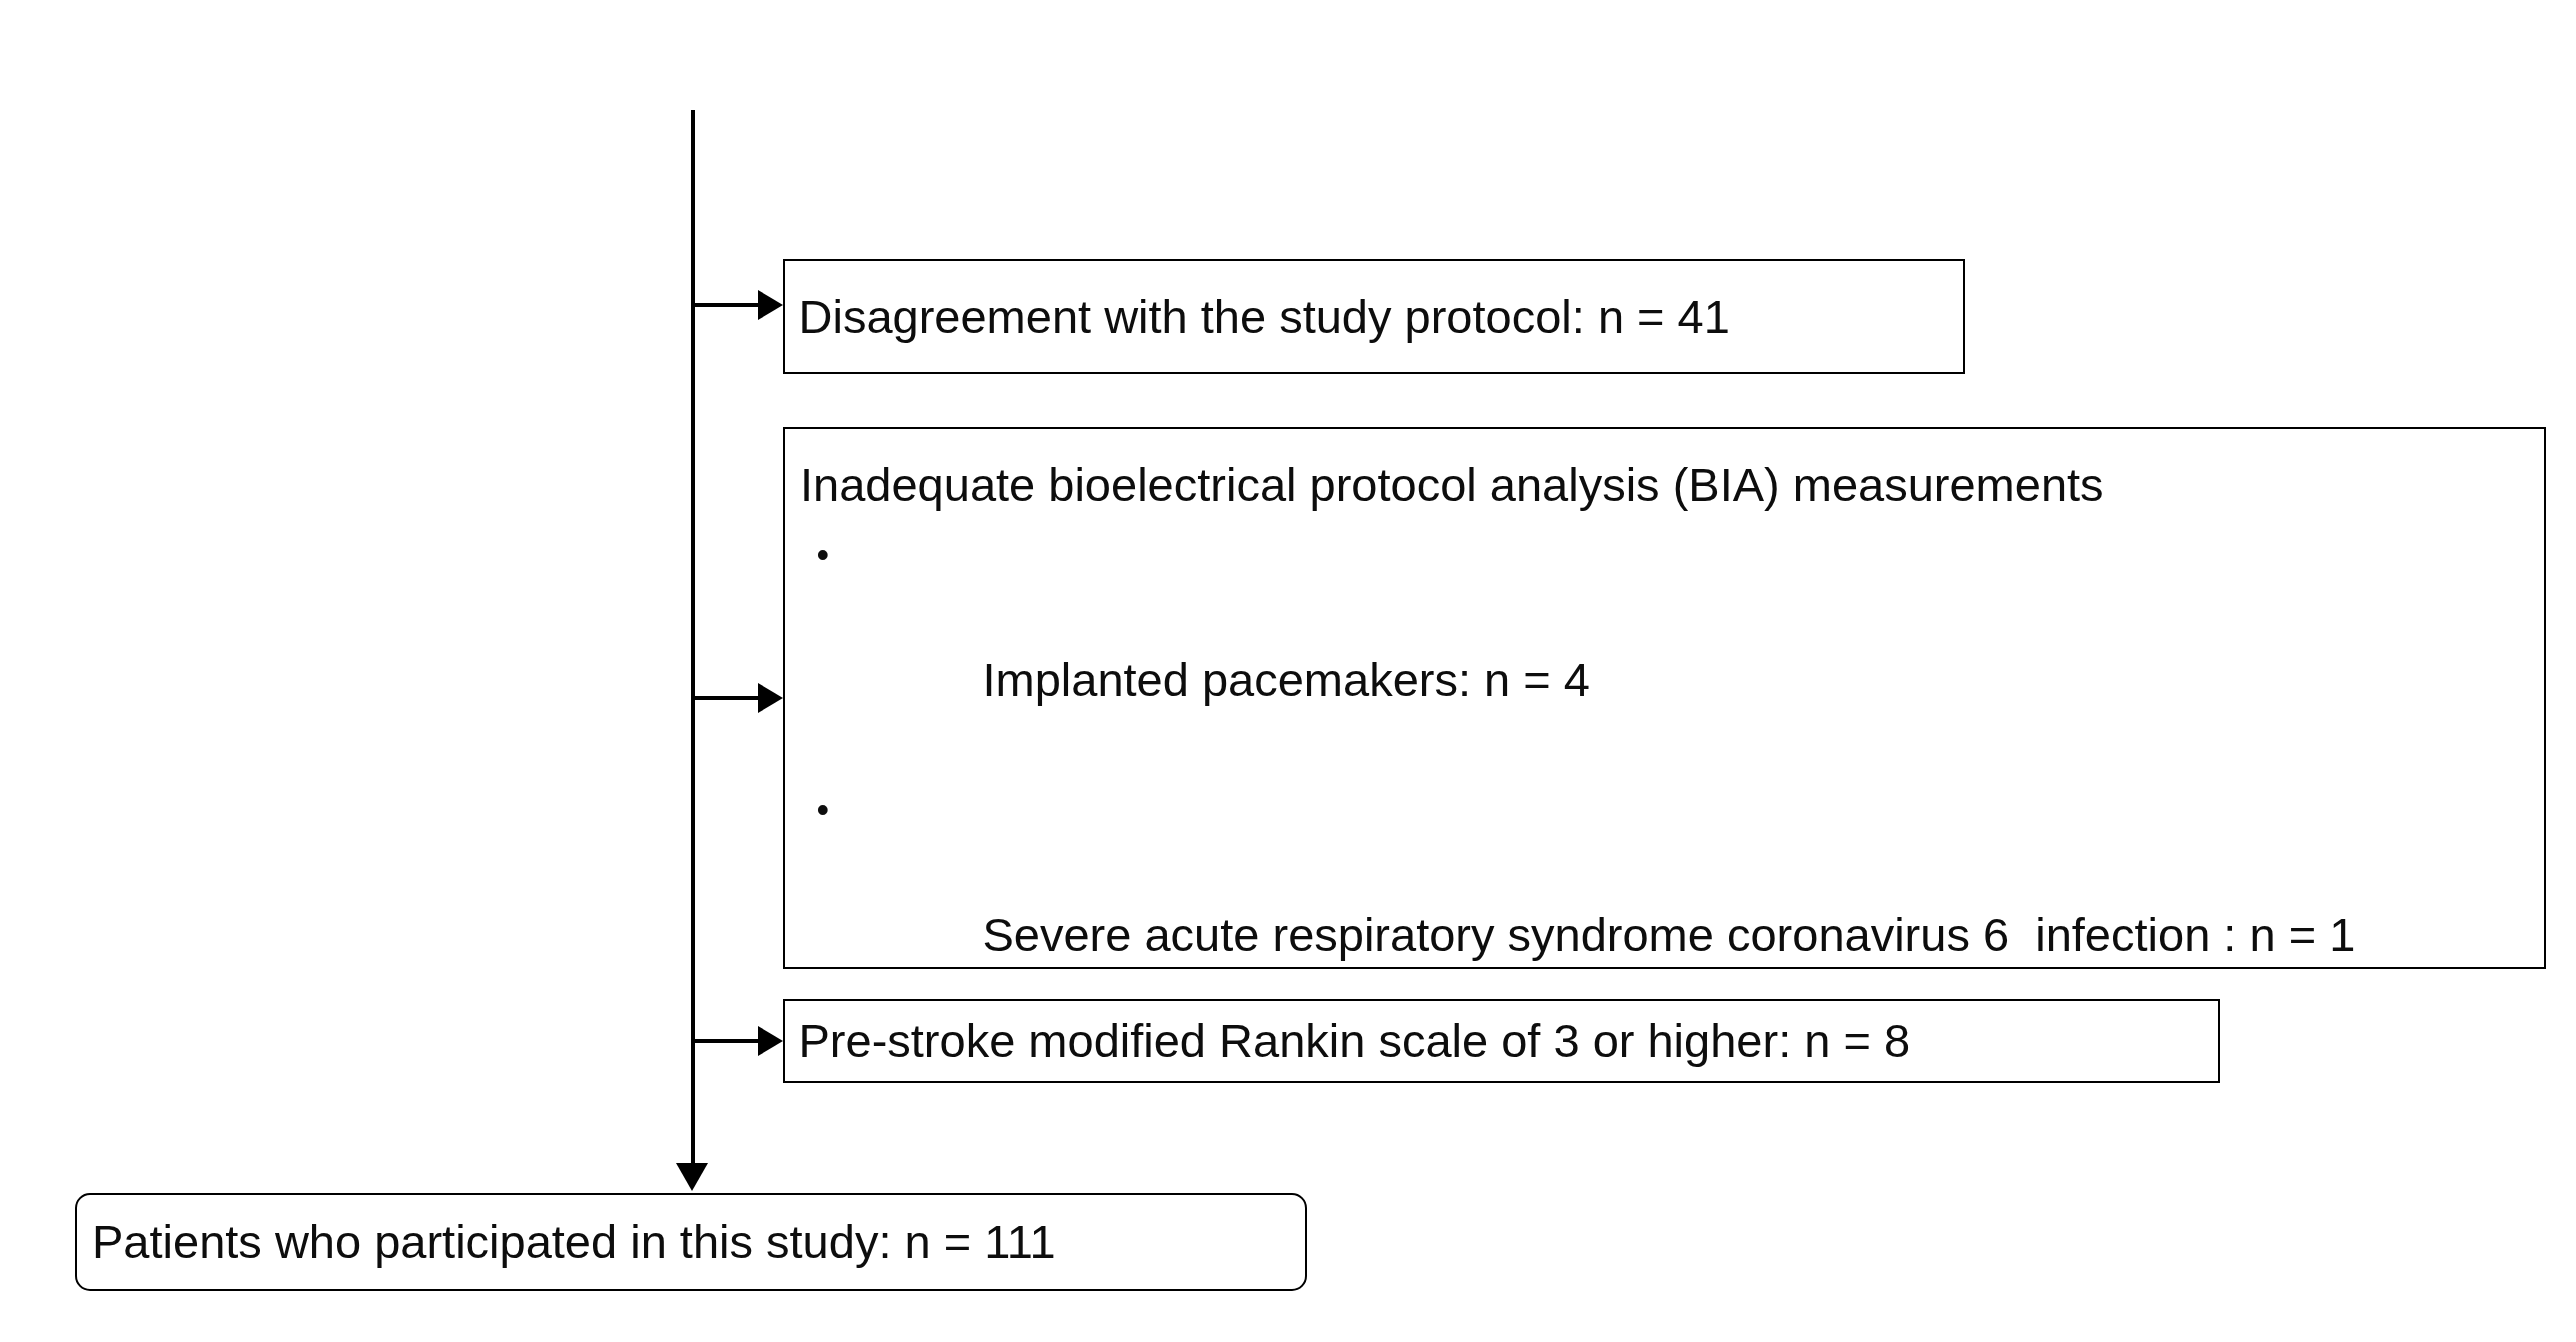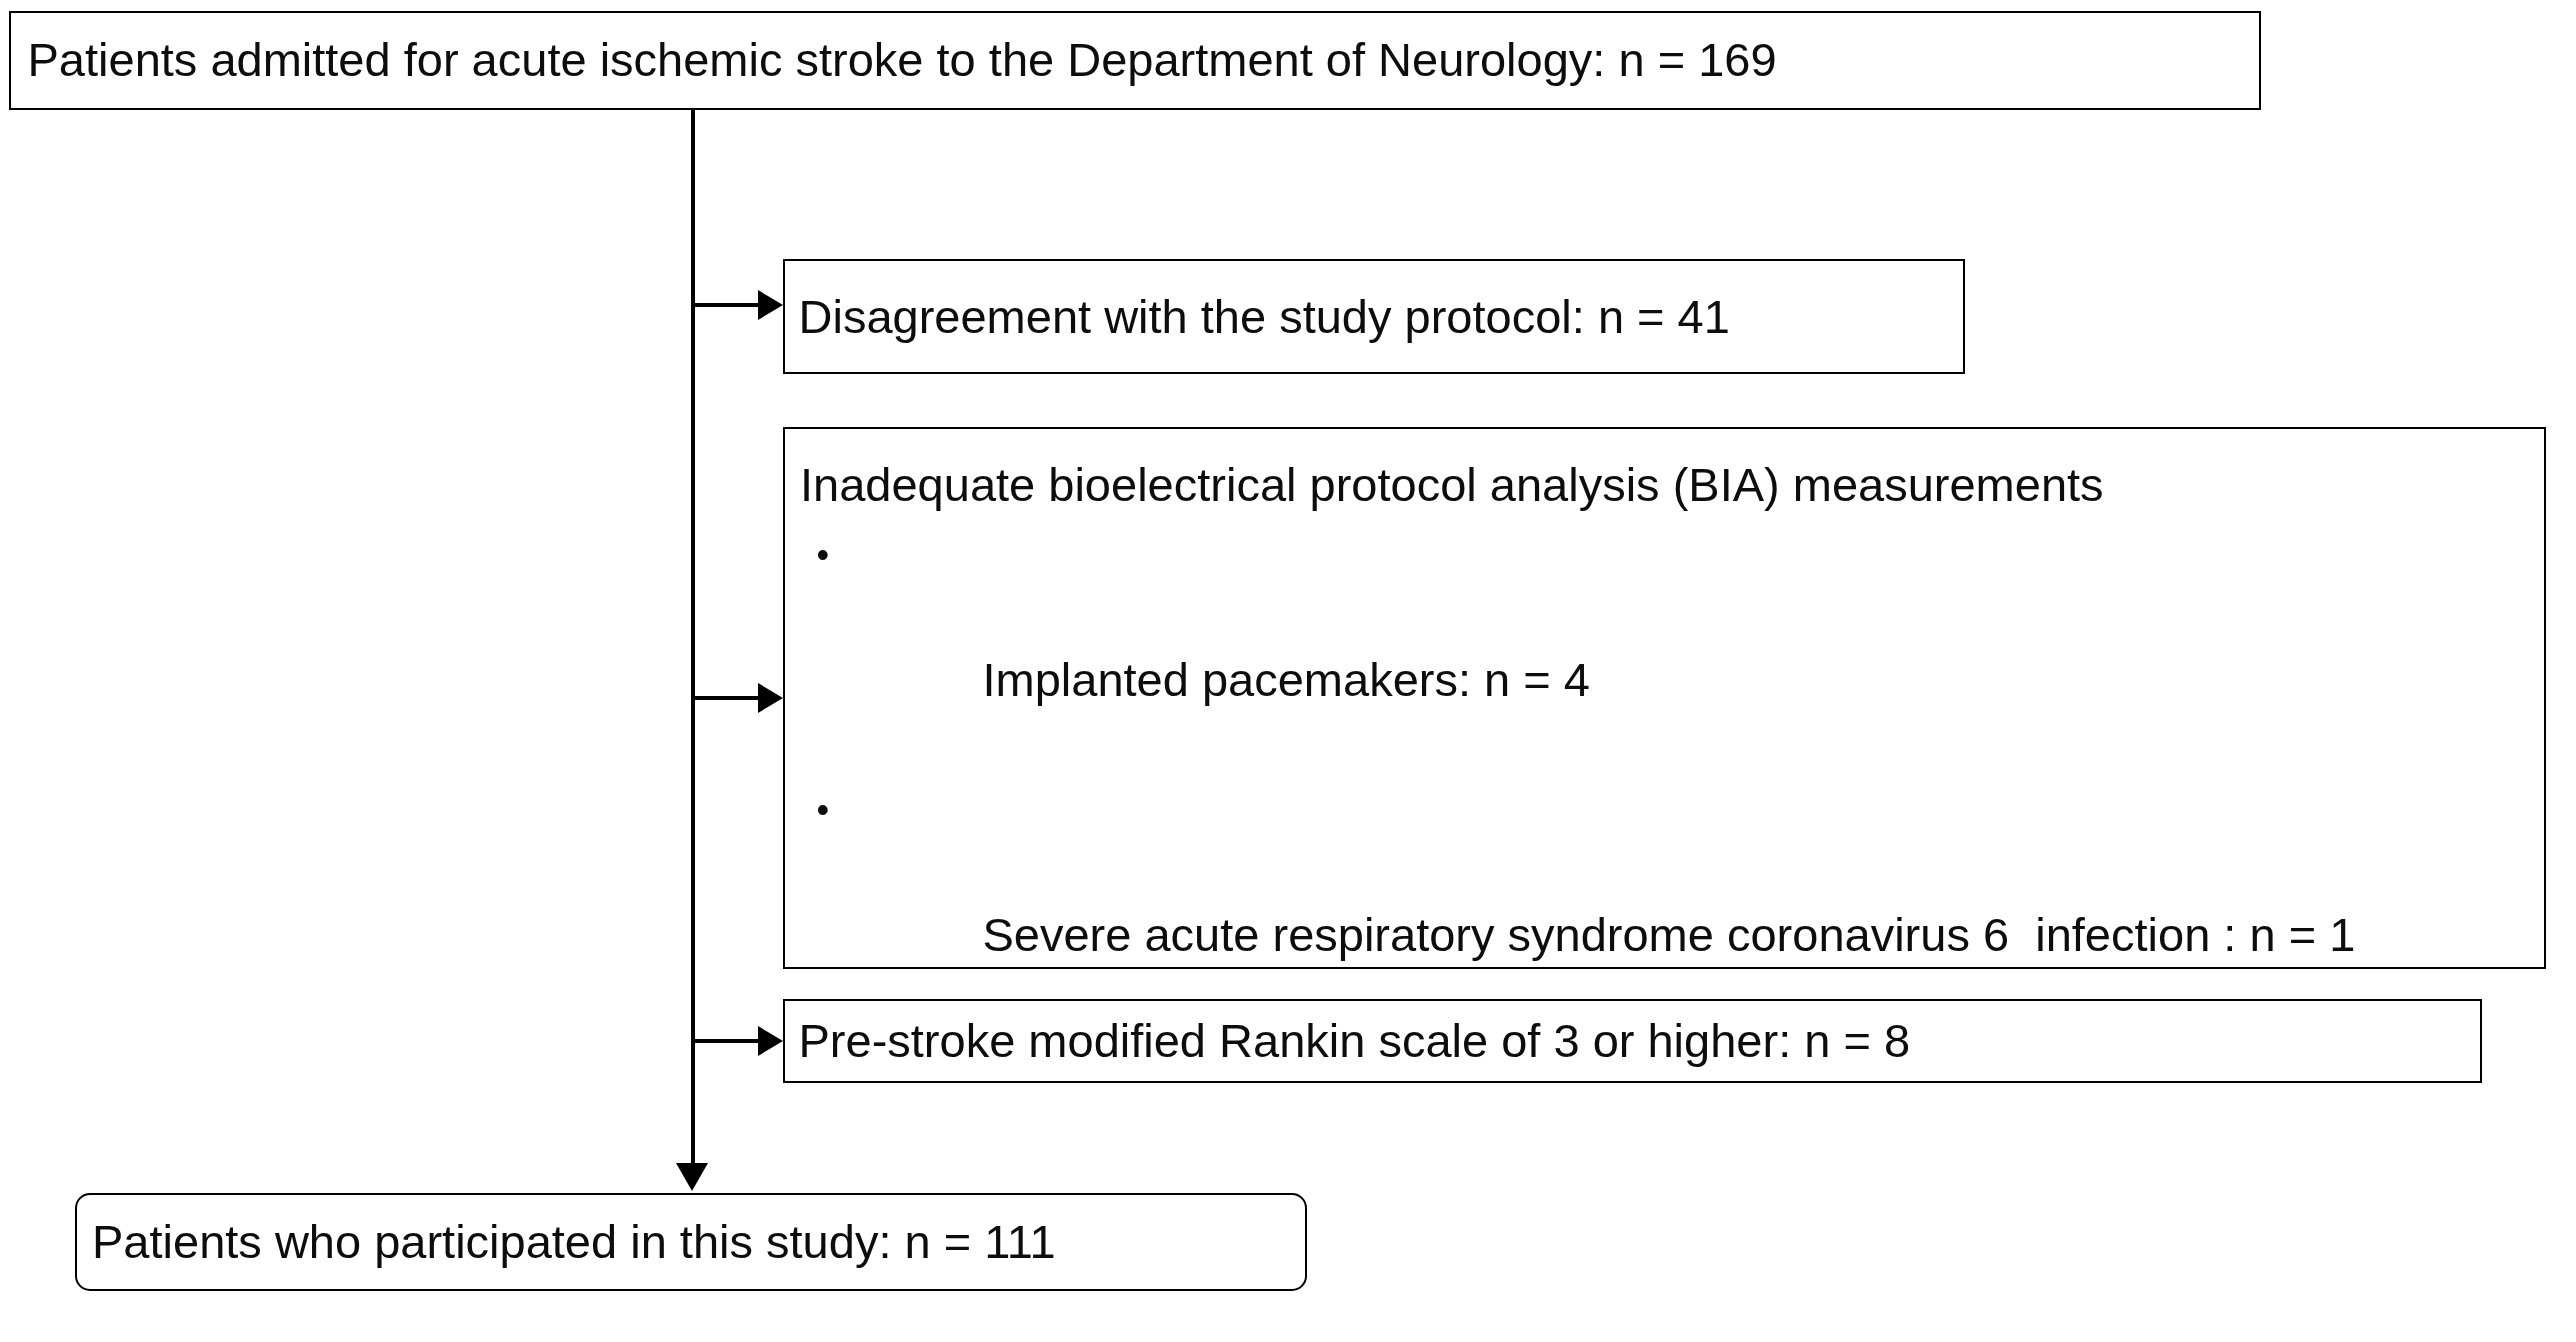--- a/index.html
+++ b/index.html
@@ -54,21 +54,21 @@
 
   #box-bia {
     left: 783px; top: 427px;
     width: 1763px; height: 542px;
     padding: 19.5px 0 19.5px 15px;
     justify-content: flex-start;
   }
 
   #box-mrs {
     left: 783px; top: 999px;
-    width: 1699px; height: 84px;
+    width: 1437px; height: 84px;
     padding: 0 0 0 13.5px;
   }
 
   #box-included {
     left: 75px; top: 1193px;
     width: 1232px; height: 98px;
     padding: 0 0 0 15px;
     border-radius: 15px;
   }
 
@@ -126,23 +126,20 @@
     border-left: 16.5px solid transparent;
     border-right: 16.5px solid transparent;
     border-top: 28.5px solid #000000;
   }
 </style>
 </head>
 <body>
 
 <div id="canvas">
 
-  <div class="flowbox" id="box-source">
-    <span class="boxtext">Patients admitted for acute ischemic stroke to the Department of Neurology: n = 169</span>
-  </div>
 
   <div class="line-v" style="left:691px; top:110px; height:1054px;"></div>
 
   <div class="line-h" style="left:691px; top:303px; width:72px;"></div>
   <div class="arrow-right" style="left:758px; top:290px;"></div>
 
   <div class="flowbox" id="box-disagreement">
     <span class="boxtext">Disagreement with the study protocol: n = 41</span>
   </div>
 

